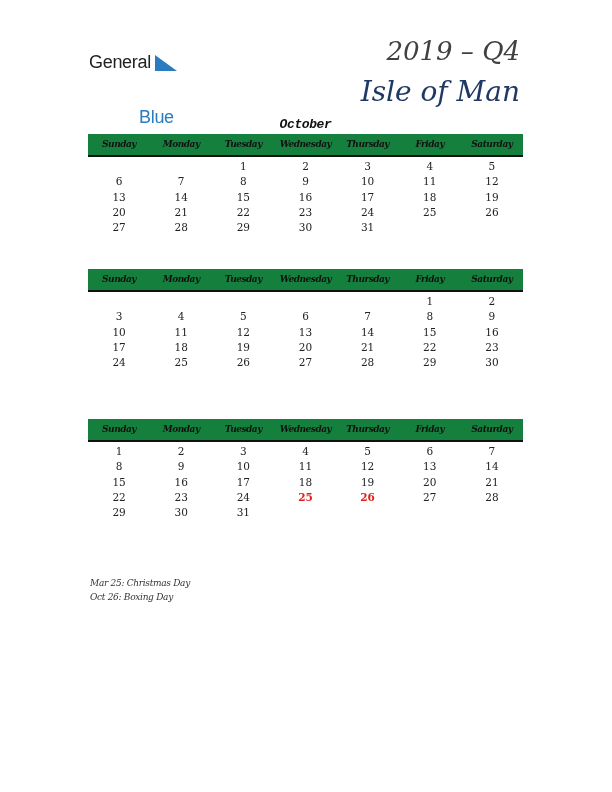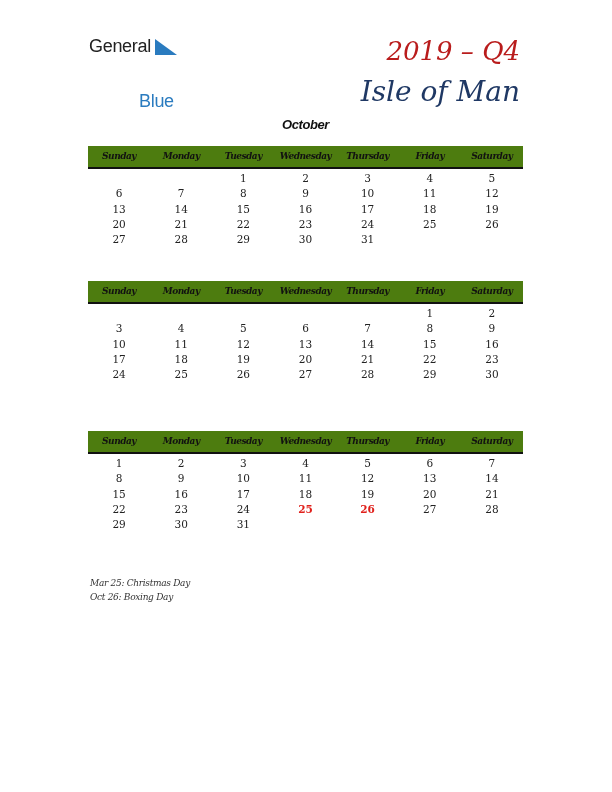--- a/index.html
+++ b/index.html
@@ -1,44 +1,44 @@
 <!DOCTYPE html>
 <html><head>
   <meta charset="utf-8">
   <style>
     html, body { margin: 0; padding: 0; }
     body {
       width: 612px; height: 792px; background: #ffffff; position: relative;
       overflow: hidden; font-family: "DejaVu Serif", serif; color: #222;
     }
-    .logo { position: absolute; left: 89px; top: 36px; width: 100px; height: 36px; }
+    .logo { position: absolute; left: 89px; top: 52px; width: 100px; height: 36px; }
     .logo-general {
       position: absolute; left: 0; top: 0; font-family: "Liberation Sans", sans-serif;
       font-size: 18px; color: #222; letter-spacing: -0.3px;
     }
     .logo-blue {
       position: absolute; left: 50px; top: 15px; font-family: "Liberation Sans", sans-serif;
       font-size: 18px; color: #2a7bbf; letter-spacing: -0.3px; margin-top: 40px;
     }
     .logo-tri { position: absolute; left: 66px; top: 3px; }
     .title-year {
       position: absolute; right: 92px; top: 36px; font-family: "DejaVu Serif", serif;
-      font-style: italic; font-size: 26px; color: #b91c1c; white-space: nowrap;
+      font-style: italic; font-size: 26px; color: #404040; white-space: nowrap;
     }
     .title-region {
       position: absolute; right: 92px; top: 75px; font-family: "DejaVu Serif", serif;
       font-style: italic; font-size: 28px; color: #1f3864; white-space: nowrap;
     }
     .month { position: absolute; left: 88px; width: 435px; }
     .month-title {
-      text-align: center; font-family: Liberation Sans, sans-serif; font-style: italic; font-weight: bold;
+      text-align: center; font-family: Liberation Mono, monospace; font-style: italic; font-weight: bold;
       font-size: 13px; color: #111; height: 15px; line-height: 15px; letter-spacing: -0.4px;
     }
     .dow-bar {
-      margin-top: 14px; height: 21px; background: #4d7c0f; border-bottom: 2.5px solid #111;
+      margin-top: 2px; height: 21px; background: #15803d; border-bottom: 2.5px solid #111;
       display: grid; grid-template-columns: repeat(7, 1fr);
     }
     .dow {
       text-align: center; line-height: 21px; font-family: "DejaVu Serif", serif; font-style: italic;
       font-weight: bold; font-size: 9px; color: #111; letter-spacing: -0.5px;
     }
     .grid { display: grid; grid-template-columns: repeat(7, 1fr); margin-top: 2px; }
     .day {
       text-align: center; height: 15.25px; line-height: 15.25px; font-family: "DejaVu Serif", serif;
       font-size: 10.5px; color: #222;

